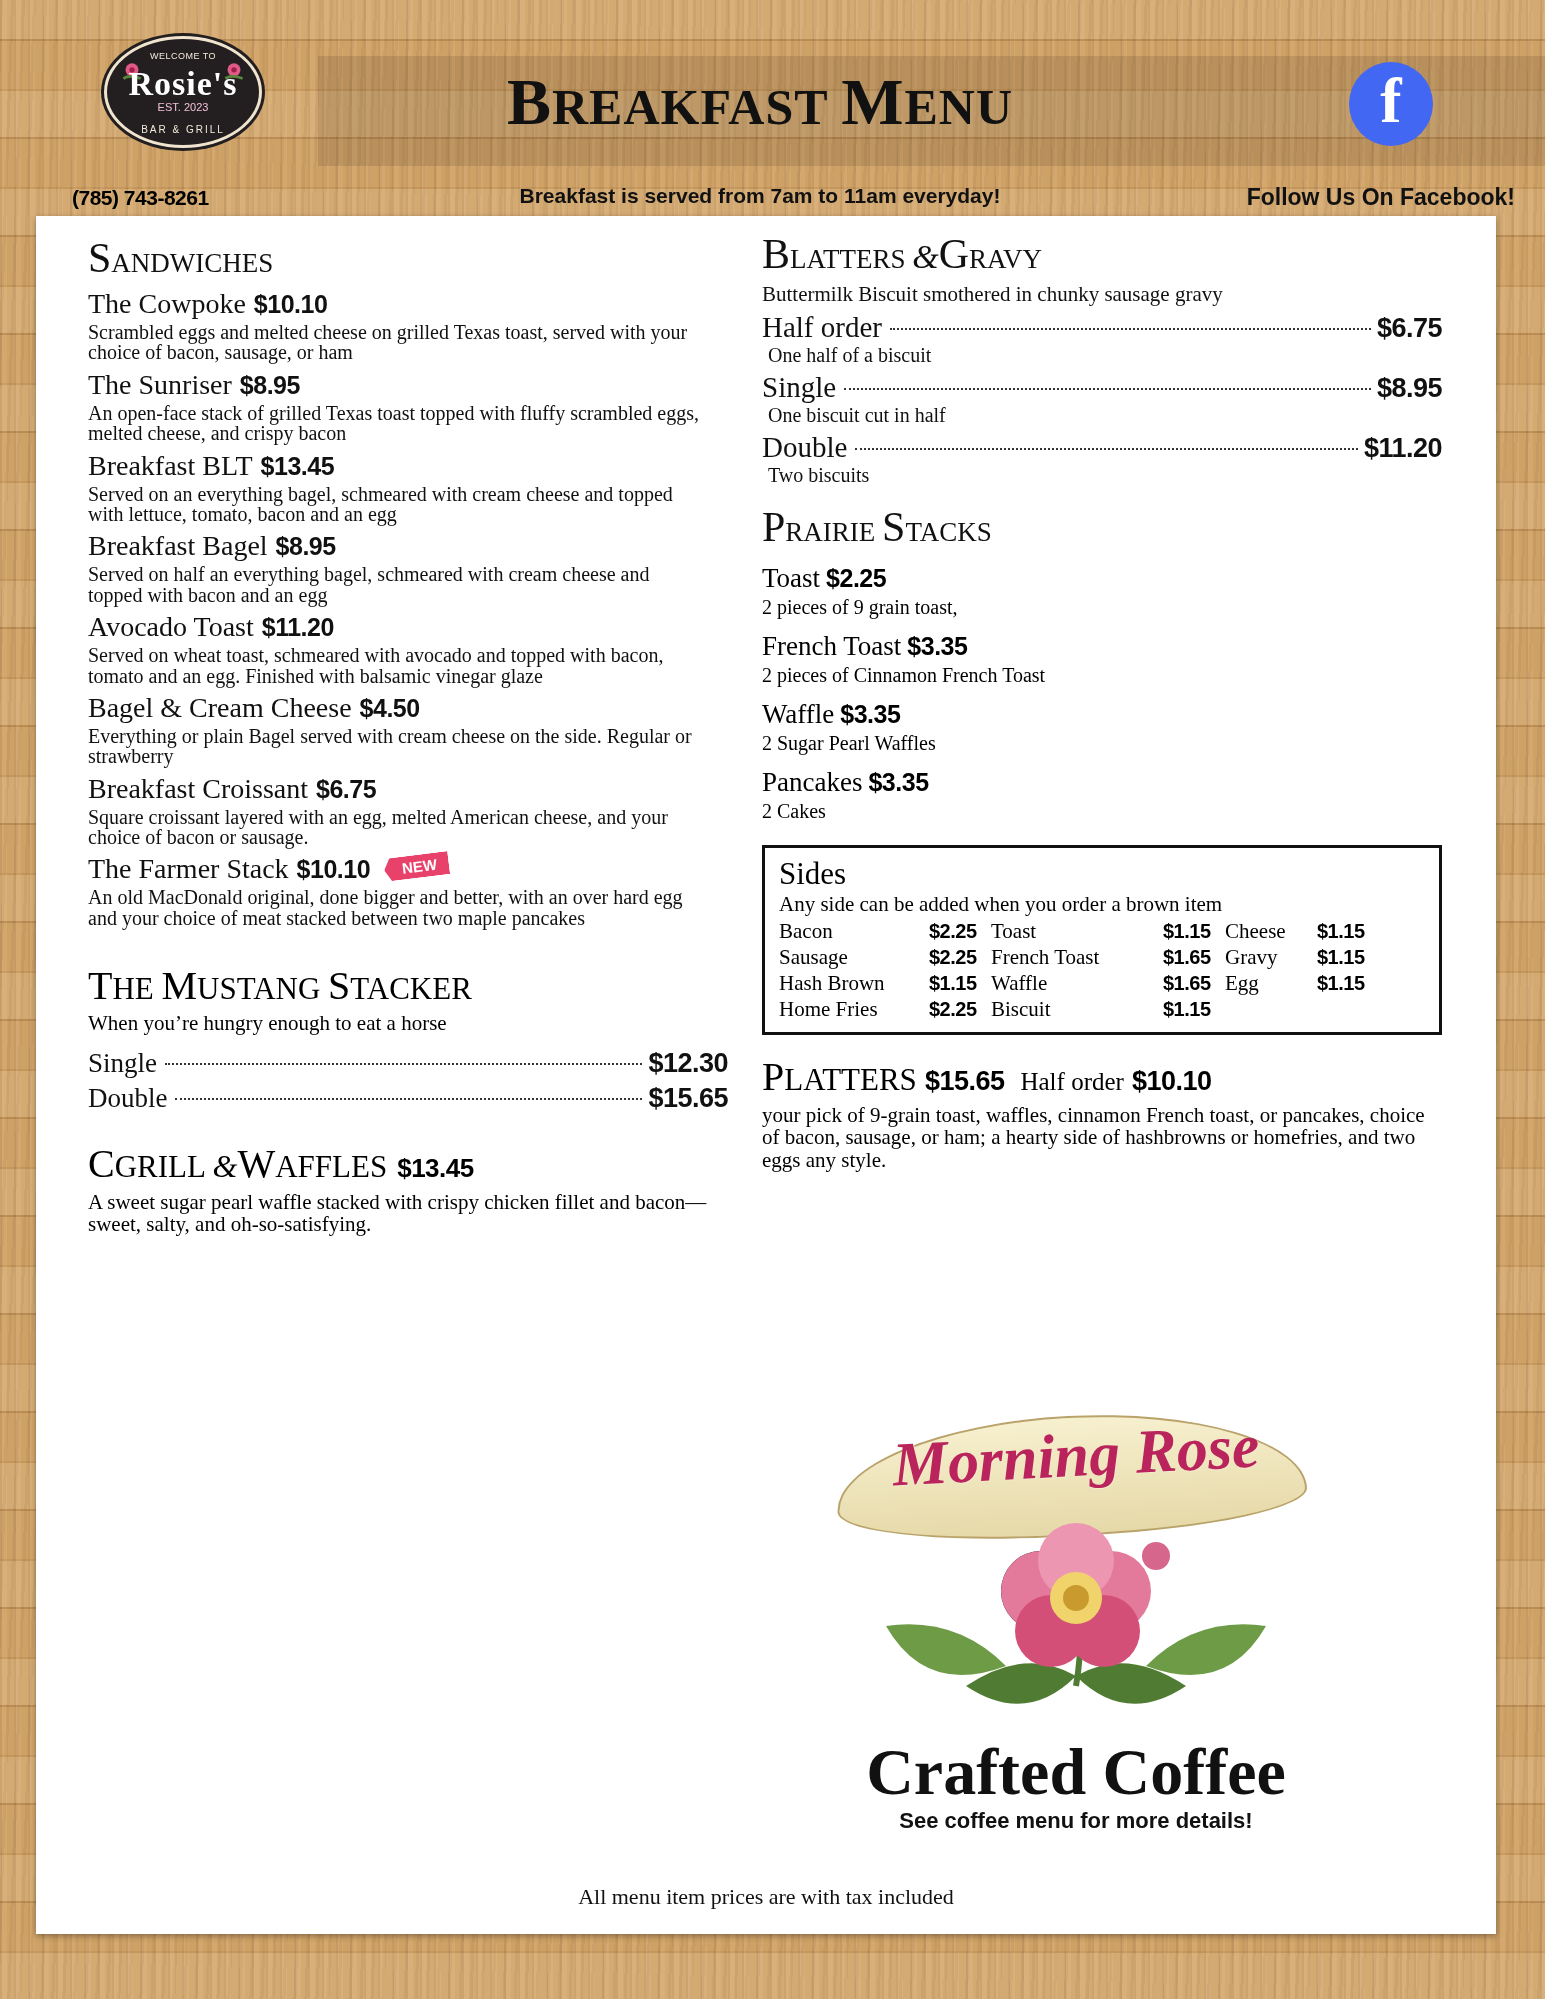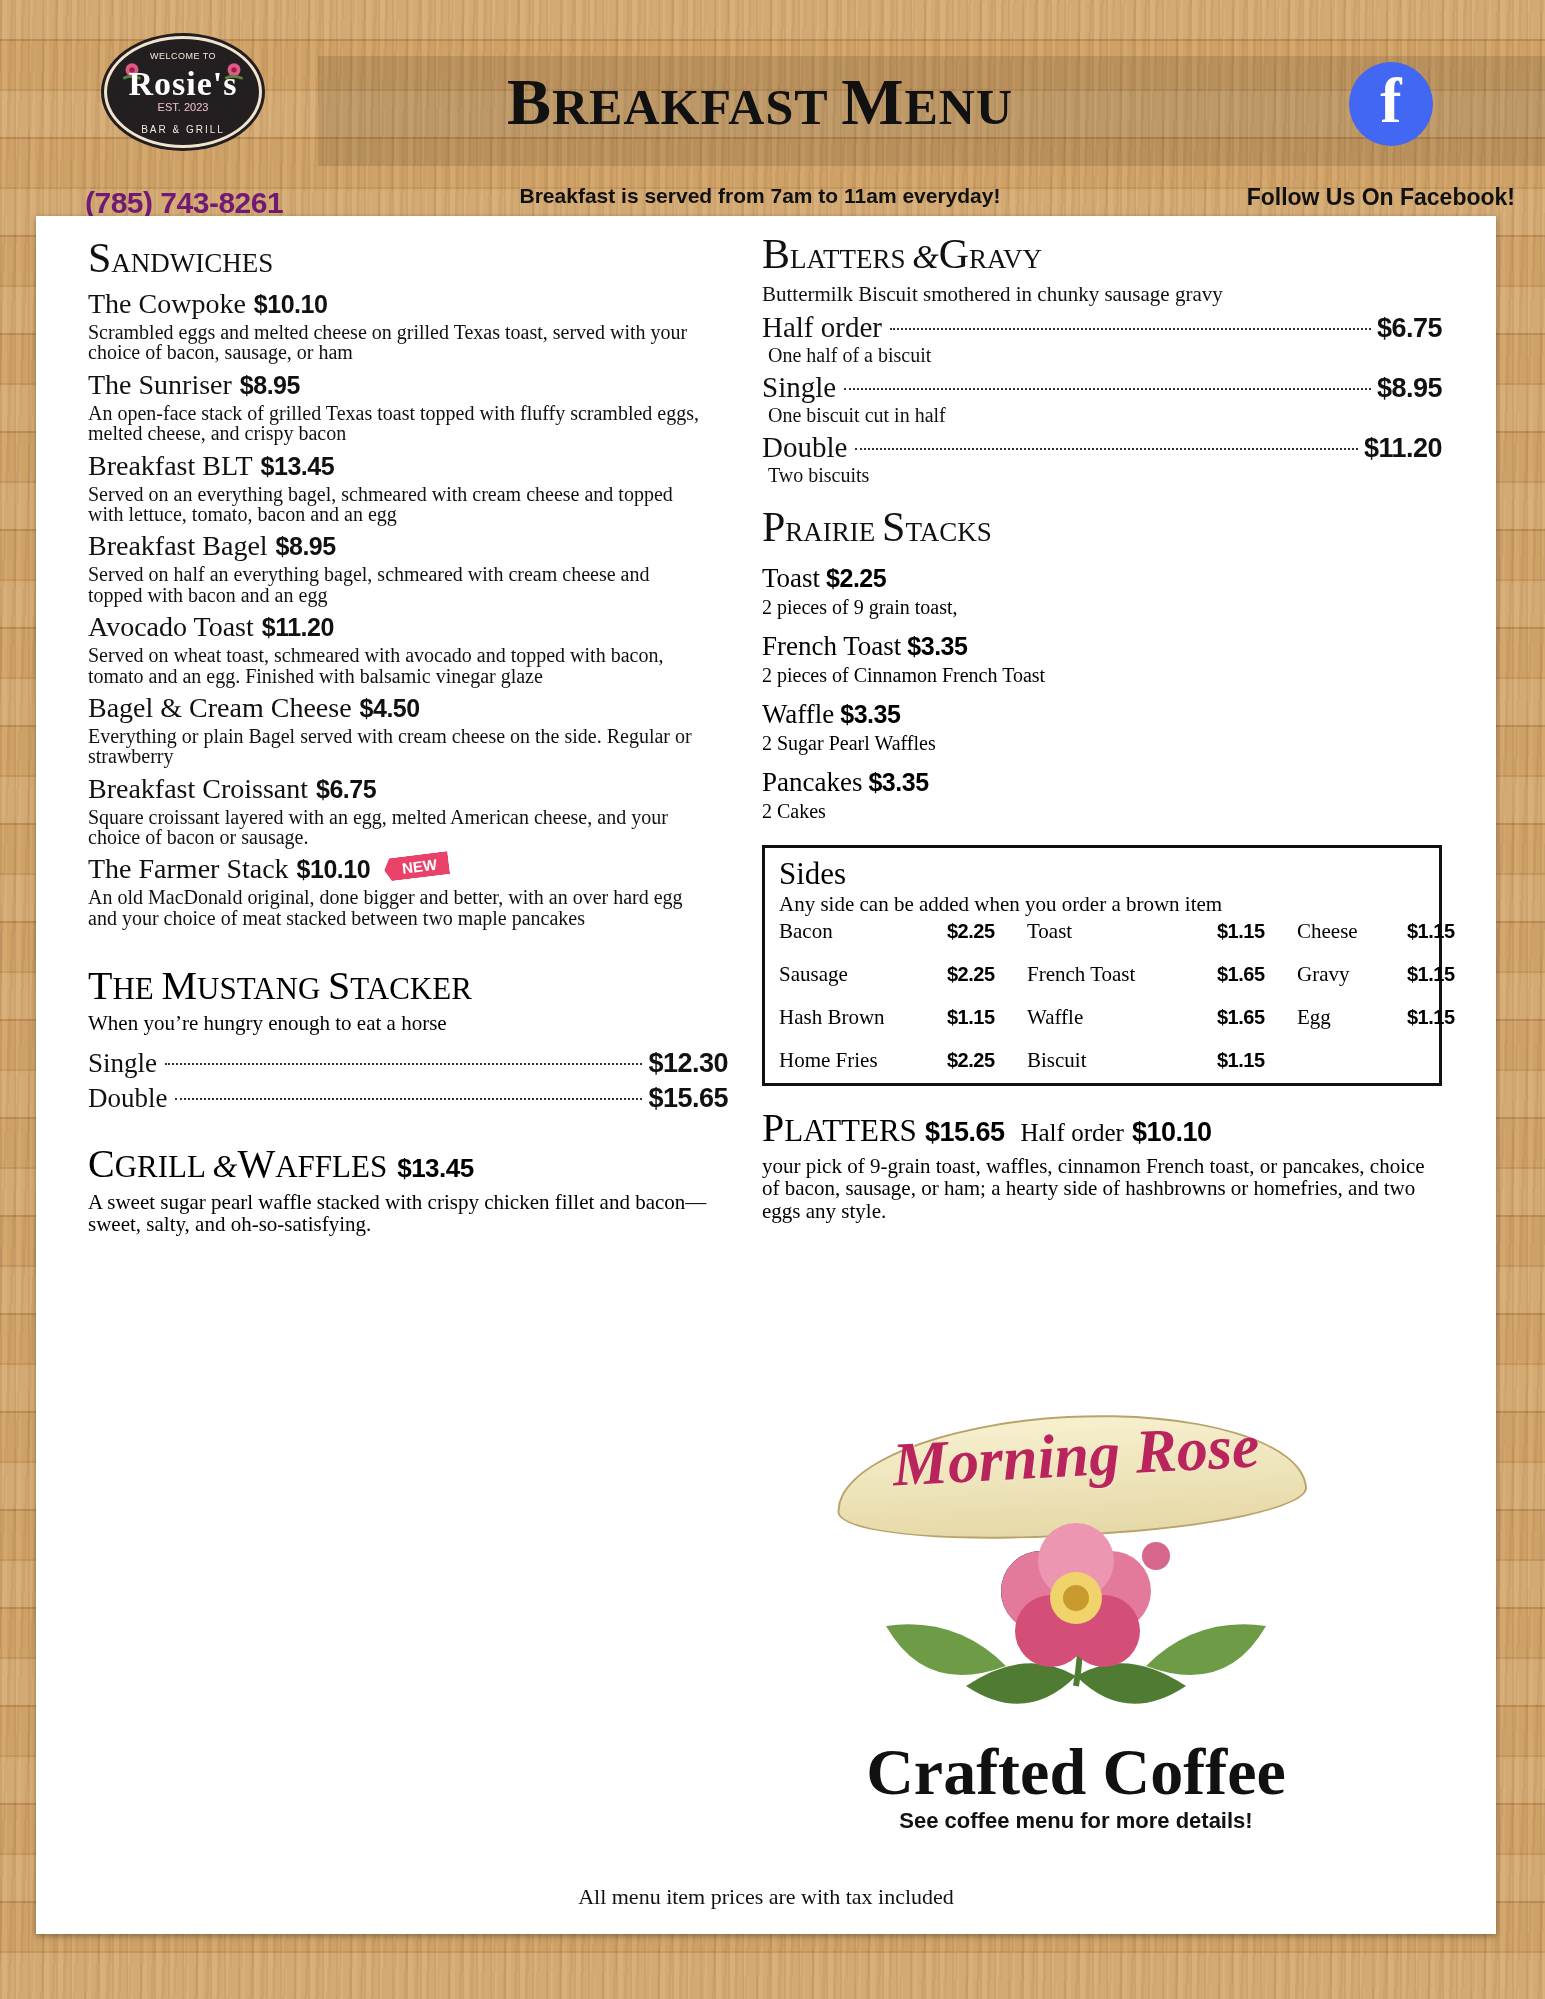--- a/index.html
+++ b/index.html
@@ -92,25 +92,25 @@
     color: #f3ead9;
     font-size: 10px;
     letter-spacing: 2px;
     font-family: "Liberation Sans", sans-serif;
   }
   .logo-rose { position:absolute; left: 12px; top: 20px; width: 26px; height: 26px; }
   .logo-rose2 { position:absolute; right: 12px; top: 20px; width: 26px; height: 26px; }
 
   .phone {
     position: absolute;
-    left: 85px; top: 186px;
-    font-size: 30px;
-    font-weight: bold;
-    font-family: "Liberation Sans", sans-serif;
-    color: #701a75;
+    left: 72px; top: 186px;
+    font-size: 21px;
+    font-weight: bold;
+    font-family: "Liberation Sans", sans-serif;
+    color: #000000;
     letter-spacing: -0.5px;
   }
   .main-title {
     position: absolute;
     left: 330px; top: 64px;
     width: 860px;
     text-align: center;
     font-size: 66px;
     font-weight: bold;
     letter-spacing: 1px;
@@ -264,21 +264,20 @@
   }
   .sides-title { font-size: 31px; }
   .sides-note { font-size: 21px; margin-top: 0px; }
   .sides-grid {
     margin-top: 2px;
     display: grid;
     grid-template-columns: 150px 62px 172px 62px 92px 62px;
     row-gap: 1px;
     font-size: 21px;
     align-items: baseline;
-    gap: 18px;
   }
   .sides-grid .p {
     font-family: "Liberation Sans", sans-serif;
     font-weight: bold;
     font-size: 20px;
     letter-spacing: -0.5px;
   }
 
   
   .platters-head {

